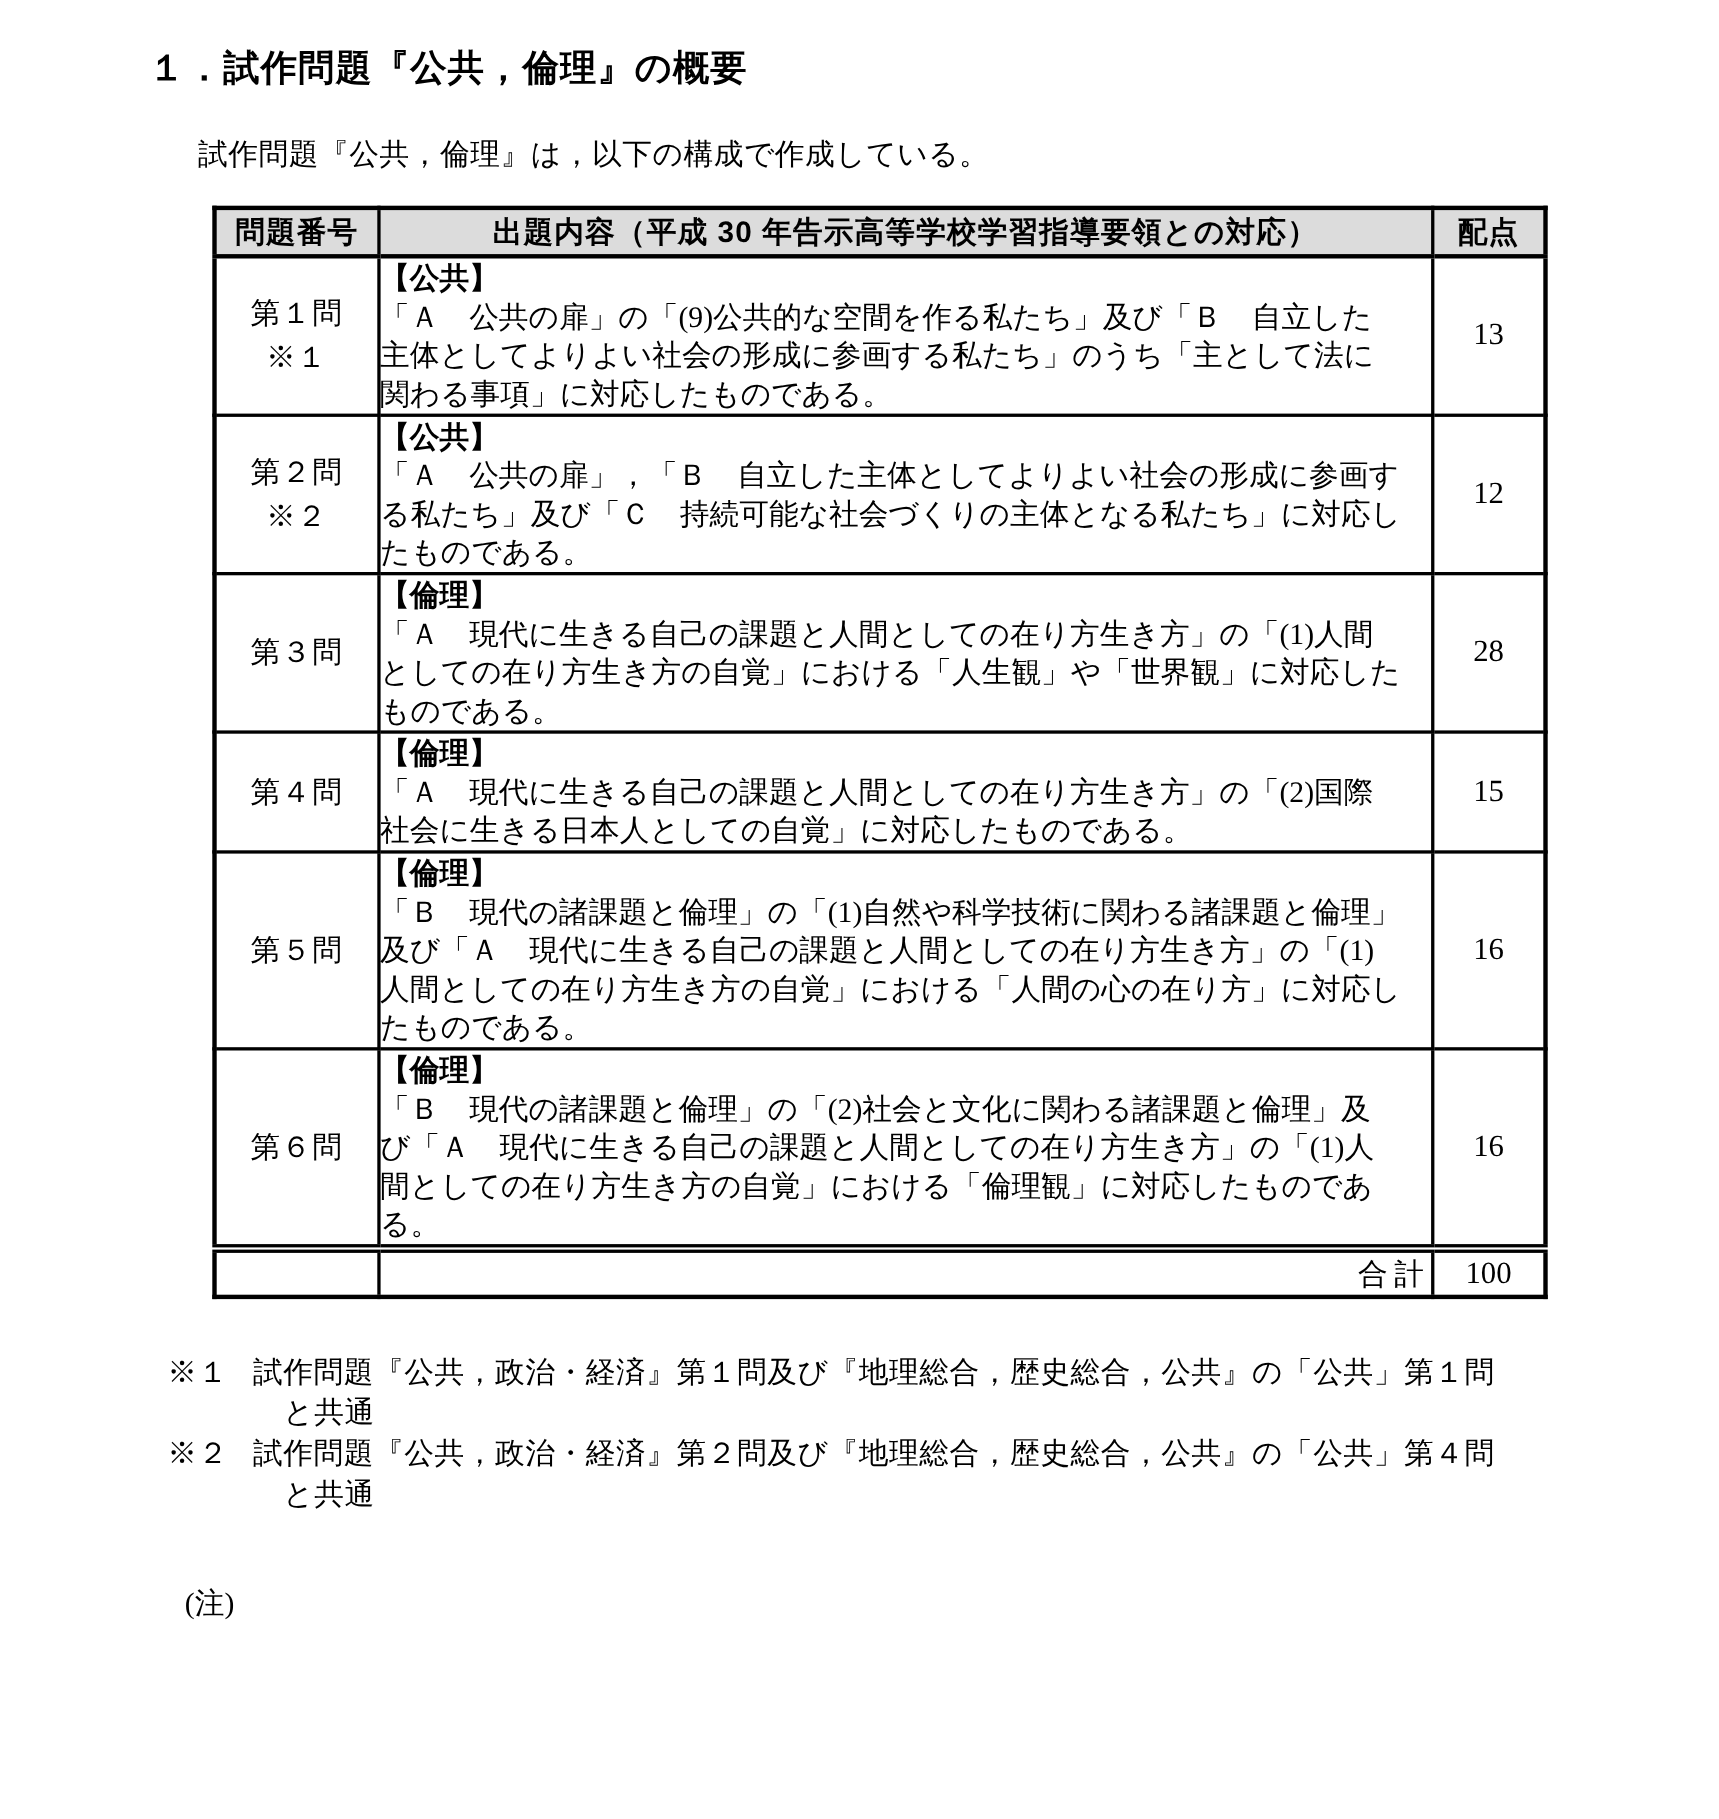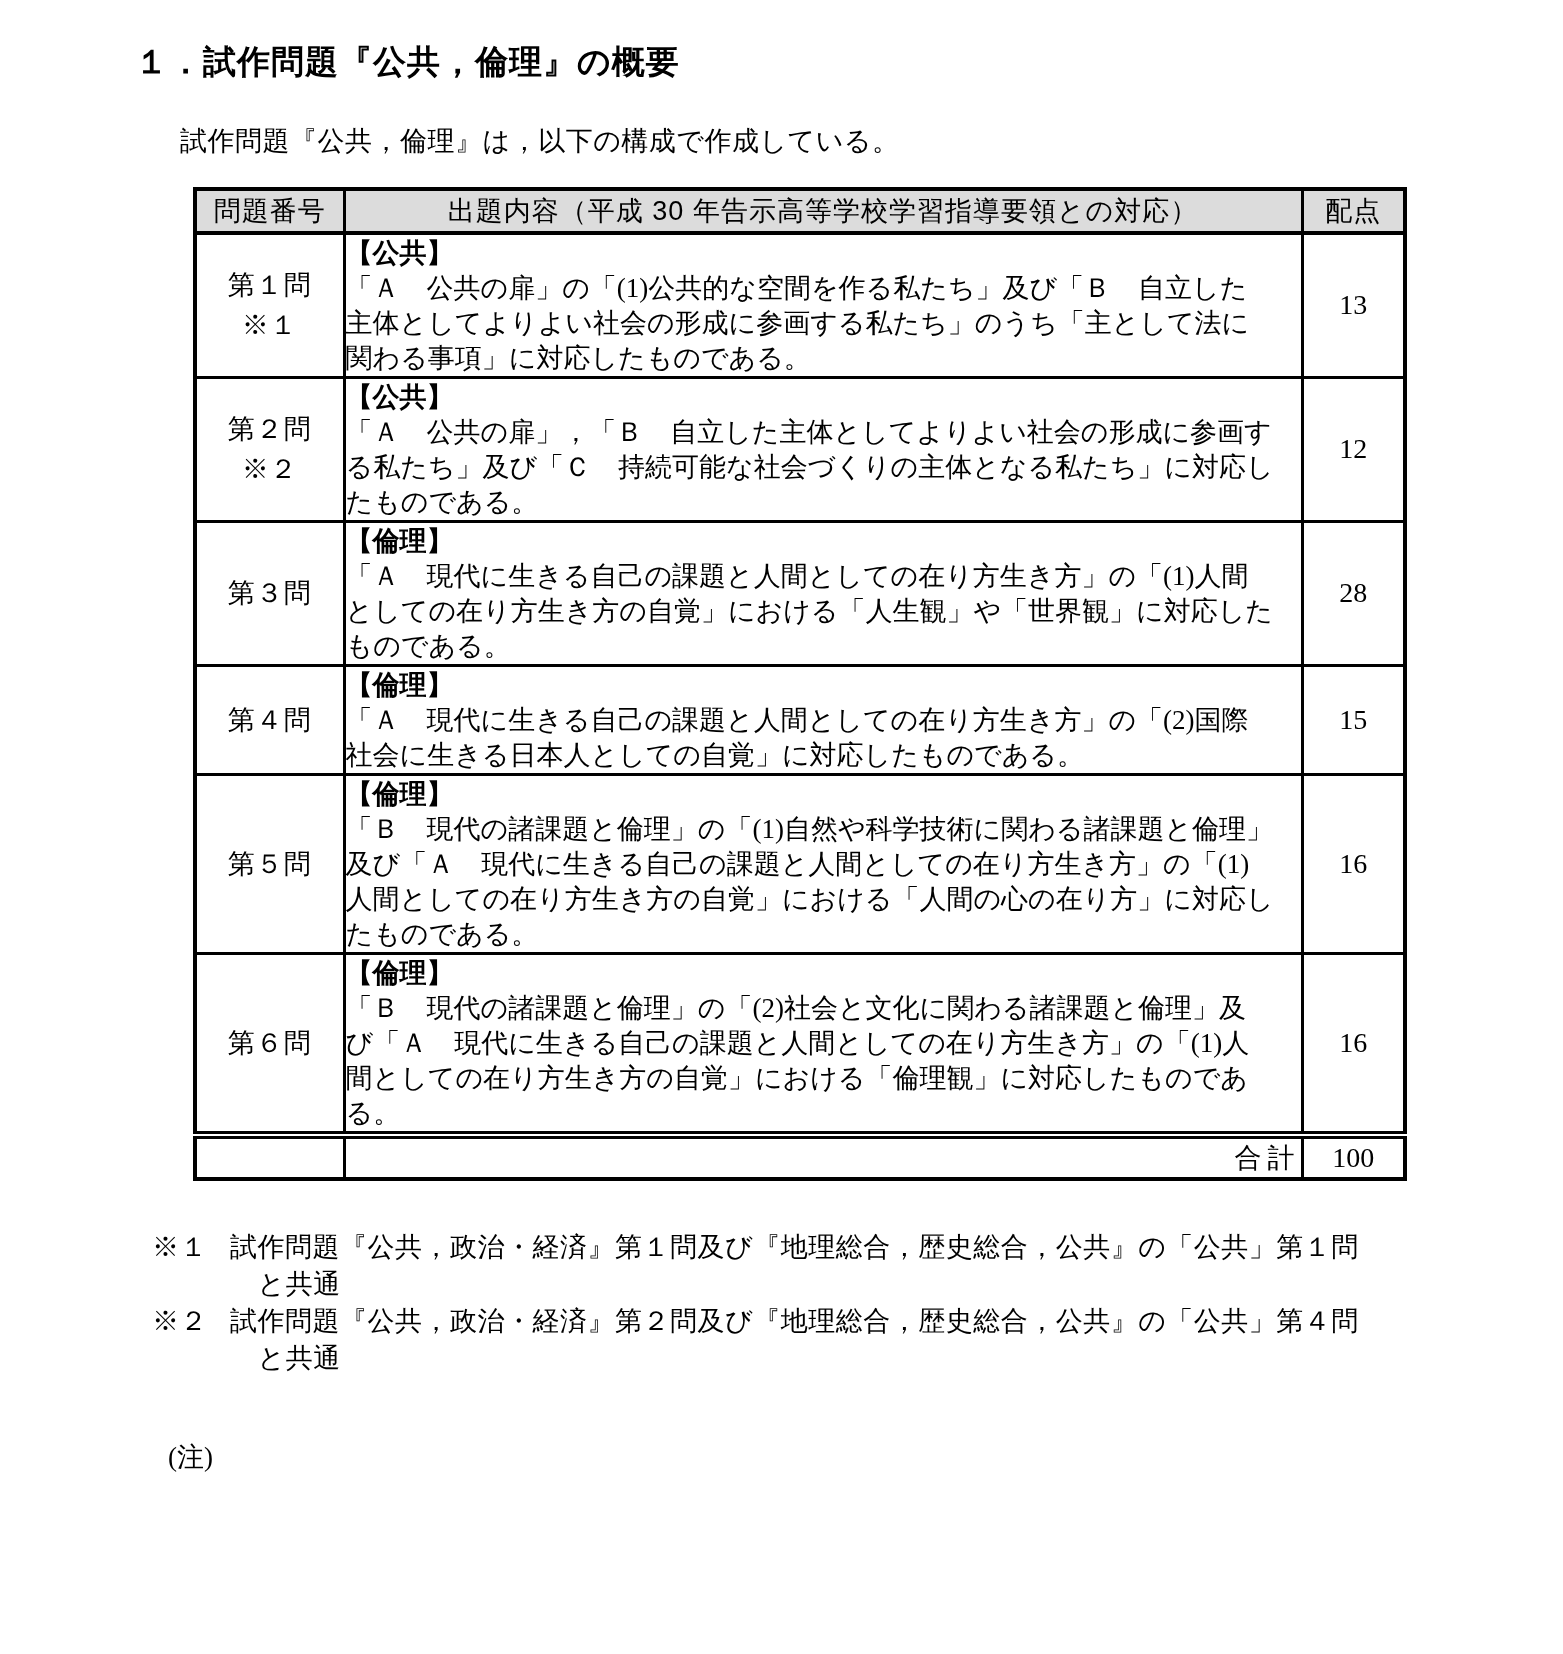--- a/index.html
+++ b/index.html
@@ -49,21 +49,21 @@
     font-size: 27px;
   }
   table.spec-table col.c-number { width: 149px; }
   table.spec-table col.c-content { width: 958px; }
   table.spec-table col.c-points { width: 103px; }
   table.spec-table th {
     background: #dcdcdc;
     border: 3px solid #000;
     border-bottom-width: 4px;
     font-family: "Liberation Sans", sans-serif;
-    font-weight: normal;
+    font-weight: bold;
     font-size: 27px;
     height: 40px;
     padding: 0;
     text-align: center;
     vertical-align: middle;
     letter-spacing: 1px;
   }
   table.spec-table td {
     border: 3px solid #000;
     padding: 0;
@@ -161,21 +161,21 @@
         <th>出題内容（平成 30 年告示高等学校学習指導要領との対応）</th>
         <th>配点</th>
       </tr>
     </thead>
     <tbody>
       <tr>
         <td class="cell-number">第１問
 ※１</td>
         <td class="cell-content">
           <div class="cell-tag">【公共】</div>
-          <div class="cell-body">「Ａ　公共の扉」の「(1)公共的な空間を作る私たち」及び「Ｂ　自立した
+          <div class="cell-body">「Ａ　公共の扉」の「(9)公共的な空間を作る私たち」及び「Ｂ　自立した
 主体としてよりよい社会の形成に参画する私たち」のうち「主として法に
 関わる事項」に対応したものである。</div>
         </td>
         <td class="cell-points">13</td>
       </tr>
       <tr>
         <td class="cell-number">第２問
 ※２</td>
         <td class="cell-content">
           <div class="cell-tag">【公共】</div>

